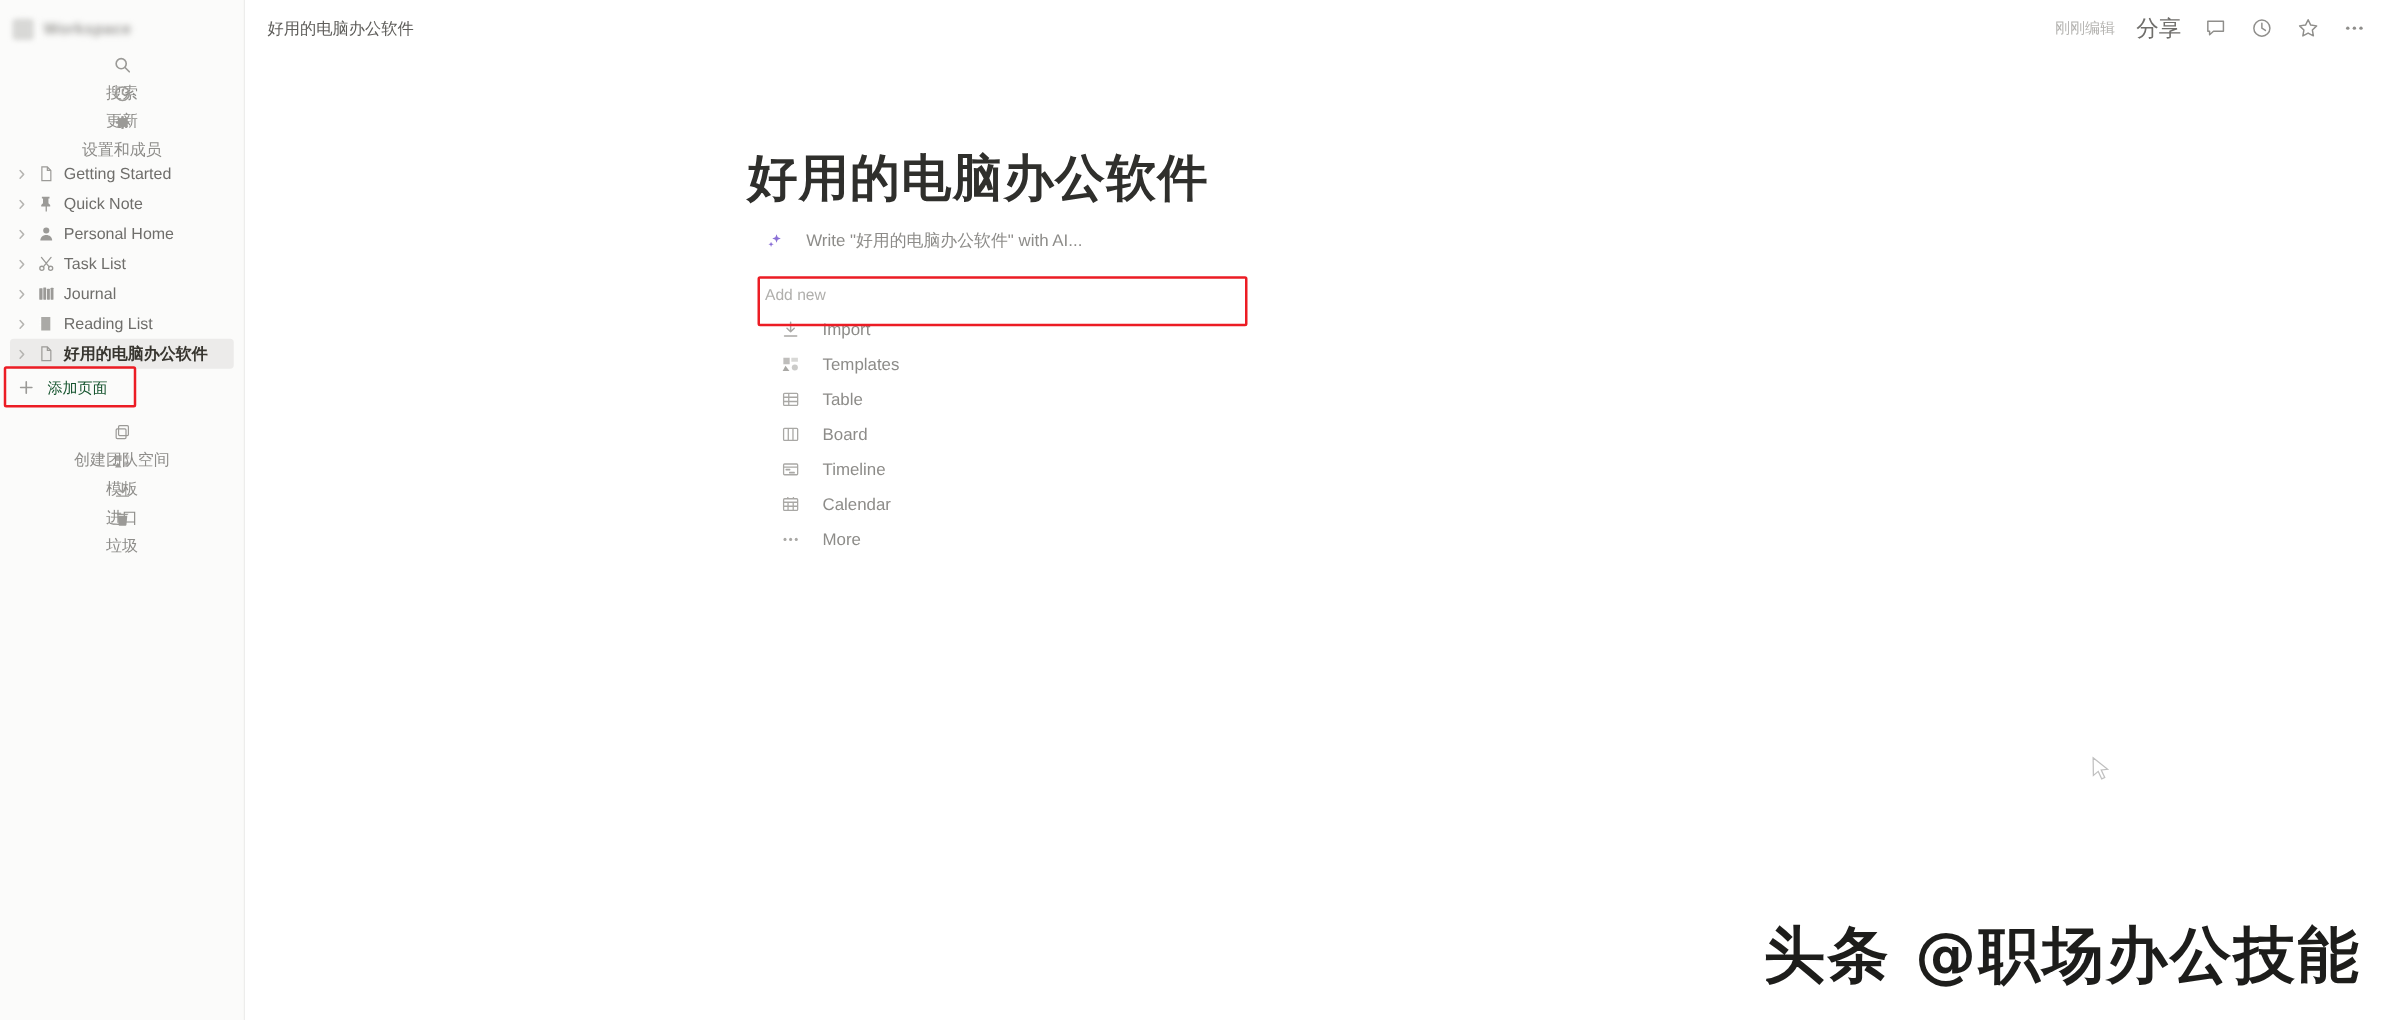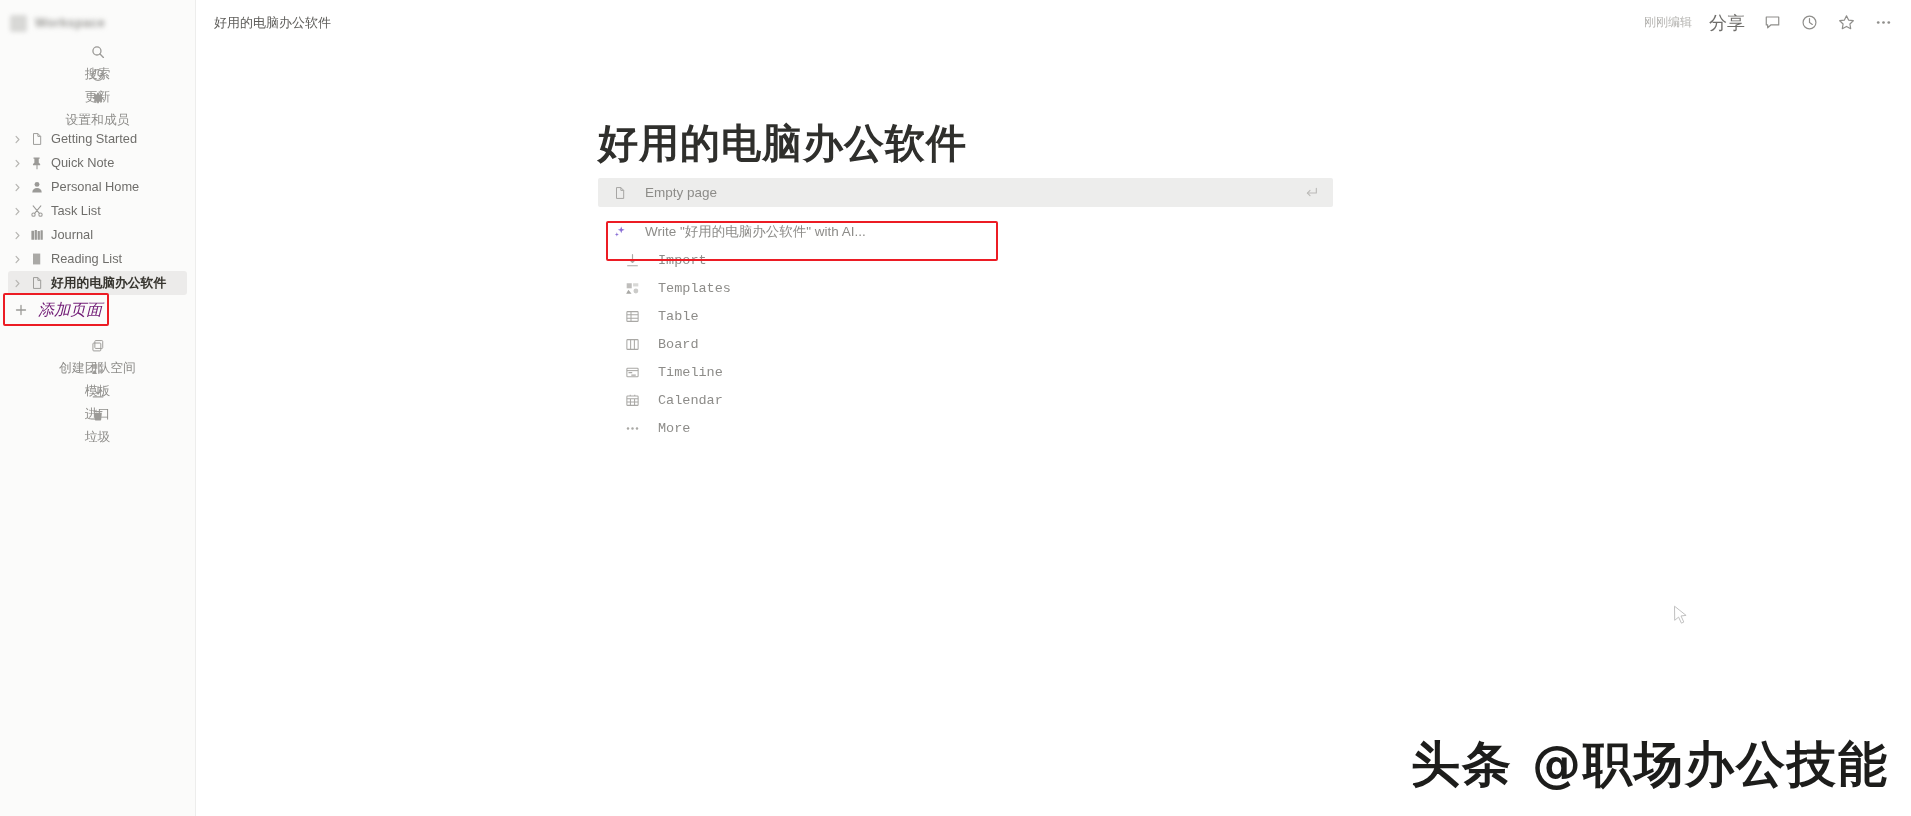--- a/index.html
+++ b/index.html
@@ -85,21 +85,21 @@
   .addpage-wrap { position:relative; padding:0 8px; margin-top:3px; }
   .addpage {
     display:flex; align-items:center; gap:11px;
     height:24px; padding:0 6px; border-radius:3px; cursor:pointer;
   }
   .addpage .plus {
     width:13px; height:13px; flex:0 0 13px;
     display:flex; align-items:center; justify-content:center; color:#9b9a97;
   }
   .addpage .plus svg { width:12px; height:12px; display:block; }
-  .addpage-label { font-size:16px; color:#701a75; white-space:nowrap;font-style:italic; }
+  .addpage-label { font-size:12px; color:#14532d; white-space:nowrap; }
   .redbox-sidebar {
     position:absolute; left:3px; top:-5px;
     width:106px; height:33px;
     border:2px solid #ec1c24; border-radius:2px;
     pointer-events:none;
   }
 
   
   .main { position:relative; flex:1 1 auto; height:816px; background:#fff; }
   .topbar {
@@ -158,21 +158,21 @@
   .an-row {
     display:flex; align-items:center; height:28px;
     padding:0 14px 0 26px; gap:18px; cursor:pointer;
     width:735px; border-radius:2px;
   }
   .an-ico {
     width:16px; height:16px; flex:0 0 16px;
     display:flex; align-items:center; justify-content:center; color:#a9a8a5;
   }
   .an-ico svg { width:15px; height:15px; display:block; }
-  .an-label { font-size:13.5px; color:#8d8c89; white-space:nowrap;font-family:Liberation Mono, monospace; }
+  .an-label { font-size:13.5px; color:#8d8c89; white-space:nowrap; }
 
   .watermark {
     position:absolute; right:22px; bottom:18px;
     font-size:49px; font-weight:700; color:#1d1d1b;
     letter-spacing:2px; white-space:nowrap;
     font-family:"DejaVu Sans","Liberation Sans",sans-serif;
     text-align:center;
   }
   .cursor-mark {
     position:absolute; left:1477px; top:605px;
@@ -435,49 +435,35 @@
         </div>
       </div>
     </div>
 
     <div class="content">
 
       <h1 class="doc-title">好用的电脑办公软件</h1>
 
       <div class="suggest">
 
-        <div class="sg-row hl">
-          <span class="sg-ico">
-            <svg viewBox="0 0 16 16" fill="none" stroke="currentColor" stroke-width="1.1">
-              <path d="M4 1.8h5L12.2 5v9.2H4z"></path>
-                <path d="M9 1.8V5h3.2"></path>
-            </svg>
-          </span>
-          <span class="sg-label">Empty page</span>
-          <span class="sg-enter">
-            <svg viewBox="0 0 14 14" fill="none" stroke="currentColor" stroke-width="1.2">
-              <path d="M12.2 2.4v5.2H2.6" stroke-linecap="round" stroke-linejoin="round"></path>
-              <path d="M5.4 4.8L2.6 7.6l2.8 2.8" stroke-linecap="round" stroke-linejoin="round"></path>
-            </svg>
-          </span>
-        </div>
 
         <div class="sg-row ai-row">
           <span class="sg-ico">
             <svg viewBox="0 0 16 16" fill="currentColor">
               <path d="M9.4 1.6l1.05 2.85L13.3 5.5l-2.85 1.05L9.4 9.4 8.35 6.55 5.5 5.5l2.85-1.05z"></path>
               <path d="M4.4 8.4l.65 1.75 1.75.65-1.75.65L4.4 13.2l-.65-1.75L2 10.8l1.75-.65z"></path>
             </svg>
           </span>
           <span class="sg-label">Write "好用的电脑办公软件" with AI...</span>
         </div>
 
         <div class="redbox-ai"></div>
       </div>
 
+      <div class="addnew-head">Add new</div>
 
       <div>
 
         <div class="an-row">
           <span class="an-ico">
             <svg viewBox="0 0 16 16" fill="none" stroke="currentColor" stroke-width="1.25">
               <path d="M8 1.8v8.3M4.9 7l3.1 3.1L11.1 7" stroke-linecap="round" stroke-linejoin="round"></path>
               <path d="M2.8 13.6h10.4" stroke-linecap="round"></path>
             </svg>
           </span>

